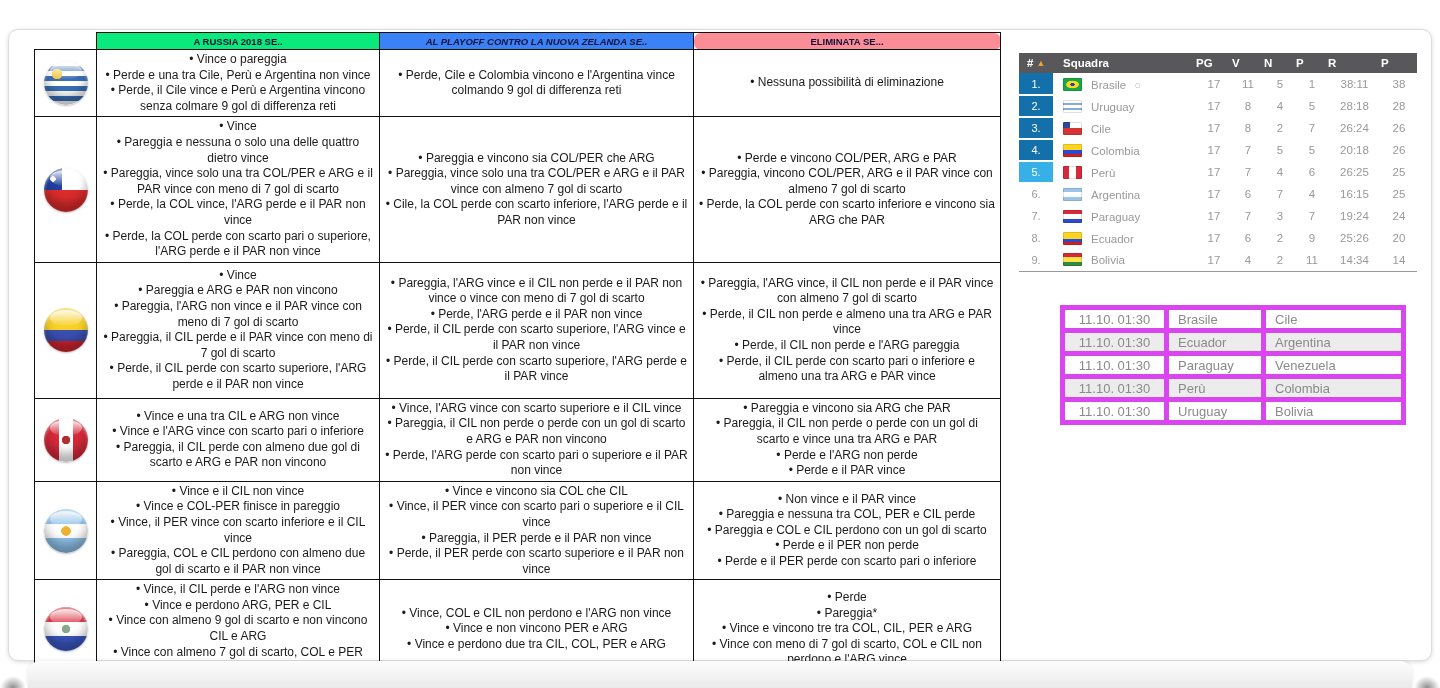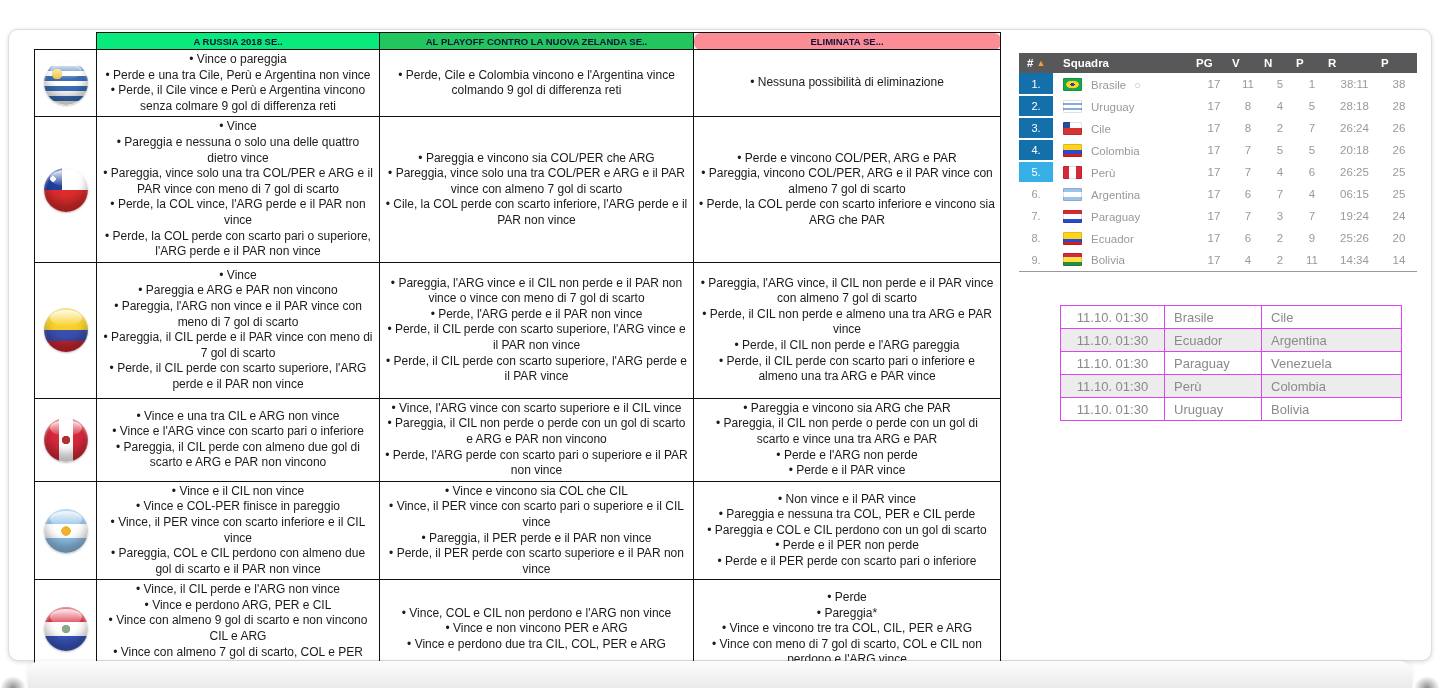--- a/index.html
+++ b/index.html
@@ -55,21 +55,21 @@
   .flag[data-flag="argentina"] { background:linear-gradient(180deg,#9cc4e8 0 33%,#fff 33% 67%,#9cc4e8 67%); }
   .flag[data-flag="paraguay"]  { background:linear-gradient(180deg,#d6293a 0 33%,#fff 33% 67%,#2a4bd0 67%); }
   .flag[data-flag="ecuador"]   { background:linear-gradient(180deg,#ffd41f 0 50%,#2a4bd0 50% 75%,#d22020 75%); }
   .flag[data-flag="bolivia"]   { background:linear-gradient(180deg,#d6293a 0 33%,#ffe14a 33% 67%,#2e8b40 67%); }
   .flag[data-flag="venezuela"] { background:linear-gradient(180deg,#ffd41f 0 33%,#2a4bd0 33% 67%,#d22020 67%); }
   .badge { color:#bbb; margin-left:8px; font-size:11px; }
 
   
   .fixtures { position:absolute; left:1051px; top:275px; }
   .fixtures table { border-collapse:collapse; table-layout:fixed; font-size:13px; color:#8a8a8a; border:1px solid #c4c4c4; }
-  .fixtures td { border:1px solid #d946ef; height:23px; }
+  .fixtures td { border:5px solid #d946ef; height:23px; }
   .fixtures td.dt { width:104px; text-align:center; }
   .fixtures td.home { width:97px; padding-left:9px; }
   .fixtures td.away { width:140px; padding-left:9px; }
   .fixtures tr.alt td { background:#ececec; }
 
   
   .footnote { position:absolute; left:1002px; top:532px; width:420px; text-align:center;
     font-size:11.5px; font-style:italic; font-weight:bold; color:#3f3f3f; line-height:1.5; }
 
   
@@ -89,21 +89,21 @@
       <colgroup>
           <col style="width:62px">
           <col style="width:283px">
           <col style="width:314px">
           <col style="width:307px">
         </colgroup>
       <tbody>
           <tr>
         <th class="corner"></th>
         <th style="background: rgb(10, 233, 123);">A RUSSIA 2018 SE..</th>
-        <th style="background: #22c55e;">AL PLAYOFF CONTRO LA NUOVA ZELANDA SE..</th>
+        <th style="background: #3b82f6; font-style: italic;">AL PLAYOFF CONTRO LA NUOVA ZELANDA SE..</th>
         <th style="background: rgb(250, 141, 149); border-radius: 7px;">ELIMINATA SE...</th>
       </tr>
       <tr>
         <td class="flagcell" style="height:62px">
               <div class="ball" data-flag="uruguay"></div>
             </td>
         <td class="bullets">
               <div class="bullet">Vince o pareggia</div>
               <div class="bullet">Perde e una tra Cile, Perù e Argentina non vince</div>
               <div class="bullet">Perde, il Cile vince e Perù e Argentina vincono senza colmare 9 gol di differenza reti</div>
@@ -307,21 +307,21 @@
             <td>26:25</td>
             <td>25</td>
         </tr>
         <tr>
           <td class="rank">6.</td>
           <td class="teamcell"><span class="flag" data-flag="argentina"></span><span>Argentina</span></td>
           <td>17</td>
             <td>6</td>
             <td>7</td>
             <td>4</td>
-            <td>06:15</td>
+            <td>16:15</td>
             <td>25</td>
         </tr>
         <tr>
           <td class="rank">7.</td>
           <td class="teamcell"><span class="flag" data-flag="paraguay"></span><span>Paraguay</span></td>
           <td>17</td>
             <td>7</td>
             <td>3</td>
             <td>7</td>
             <td>19:24</td>

